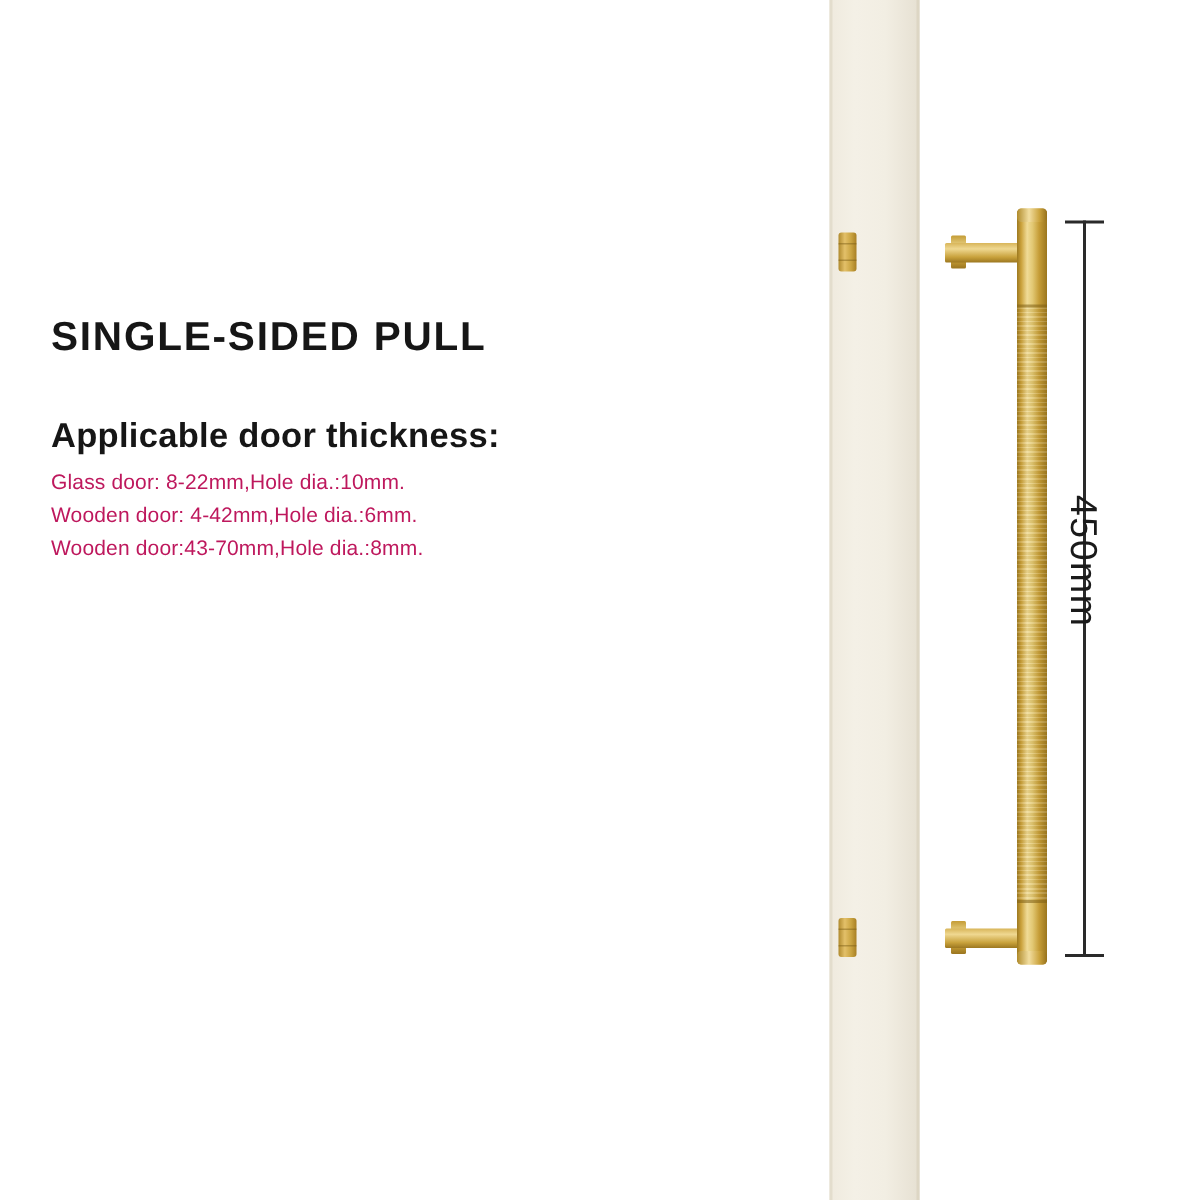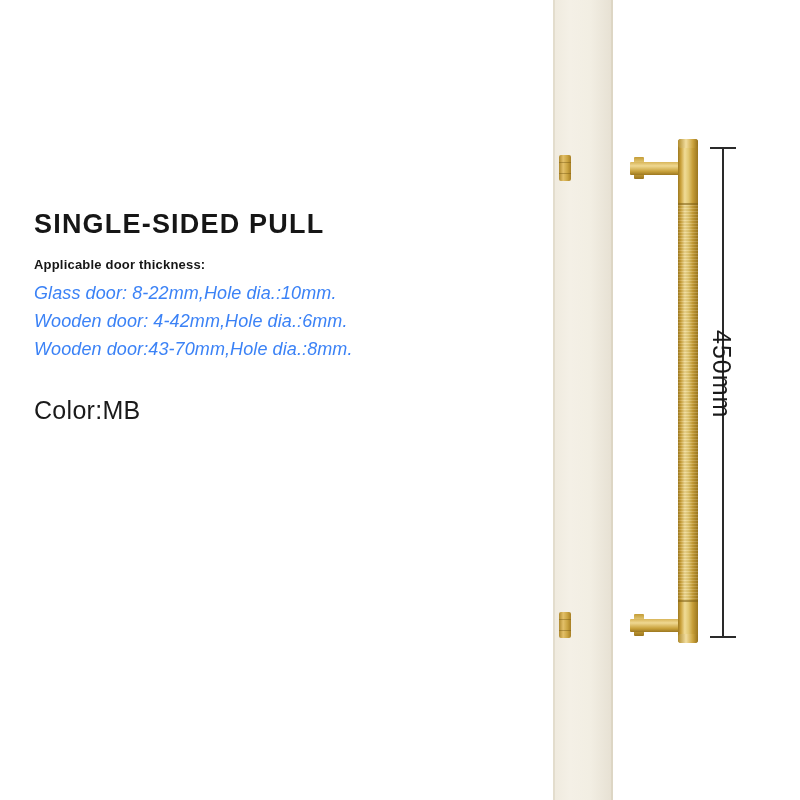--- a/index.html
+++ b/index.html
@@ -22,40 +22,39 @@
     left: 34px;
     top: 210px;
     width: 520px;
   }
 
   .title {
     font-size: 27px;
     font-weight: 700;
     letter-spacing: 1.2px;
     color: #161616;
-    margin: 0 0 17px 0;
+    margin: 0 0 36px 0;
     line-height: 1.1;
   }
 
   .subhead {
-    font-size: 13px;
+    font-size: 23px;
     font-weight: 700;
     letter-spacing: 0.2px;
     color: #161616;
     margin: 16px 0 7px 0;
     line-height: 1.25;
   }
 
   .spec-line {
-    font-size: 18px;
+    font-size: 14px;
     font-weight: 400;
-    color: #3b82f6;
+    color: #be185d;
     line-height: 1.55;
     letter-spacing: 0.1px;
-    font-style: italic;
   }
 
   .big-block {
     margin-top: 28px;
   }
   .big-line {
     font-size: 25px;
     font-weight: 400;
     color: #1a1a1a;
     line-height: 1.45;
@@ -260,15 +259,14 @@
 
 <div class="text-panel">
   <h1 class="title">SINGLE-SIDED PULL</h1>
 
   <div class="subhead">Applicable door thickness:</div>
   <div class="spec-line">Glass door: 8-22mm,Hole dia.:10mm.</div>
   <div class="spec-line">Wooden door: 4-42mm,Hole dia.:6mm.</div>
   <div class="spec-line">Wooden door:43-70mm,Hole dia.:8mm.</div>
 
   <div class="big-block">
-    <div class="big-line">Color:MB</div>
   </div>
 </div>
 
 </body></html>

